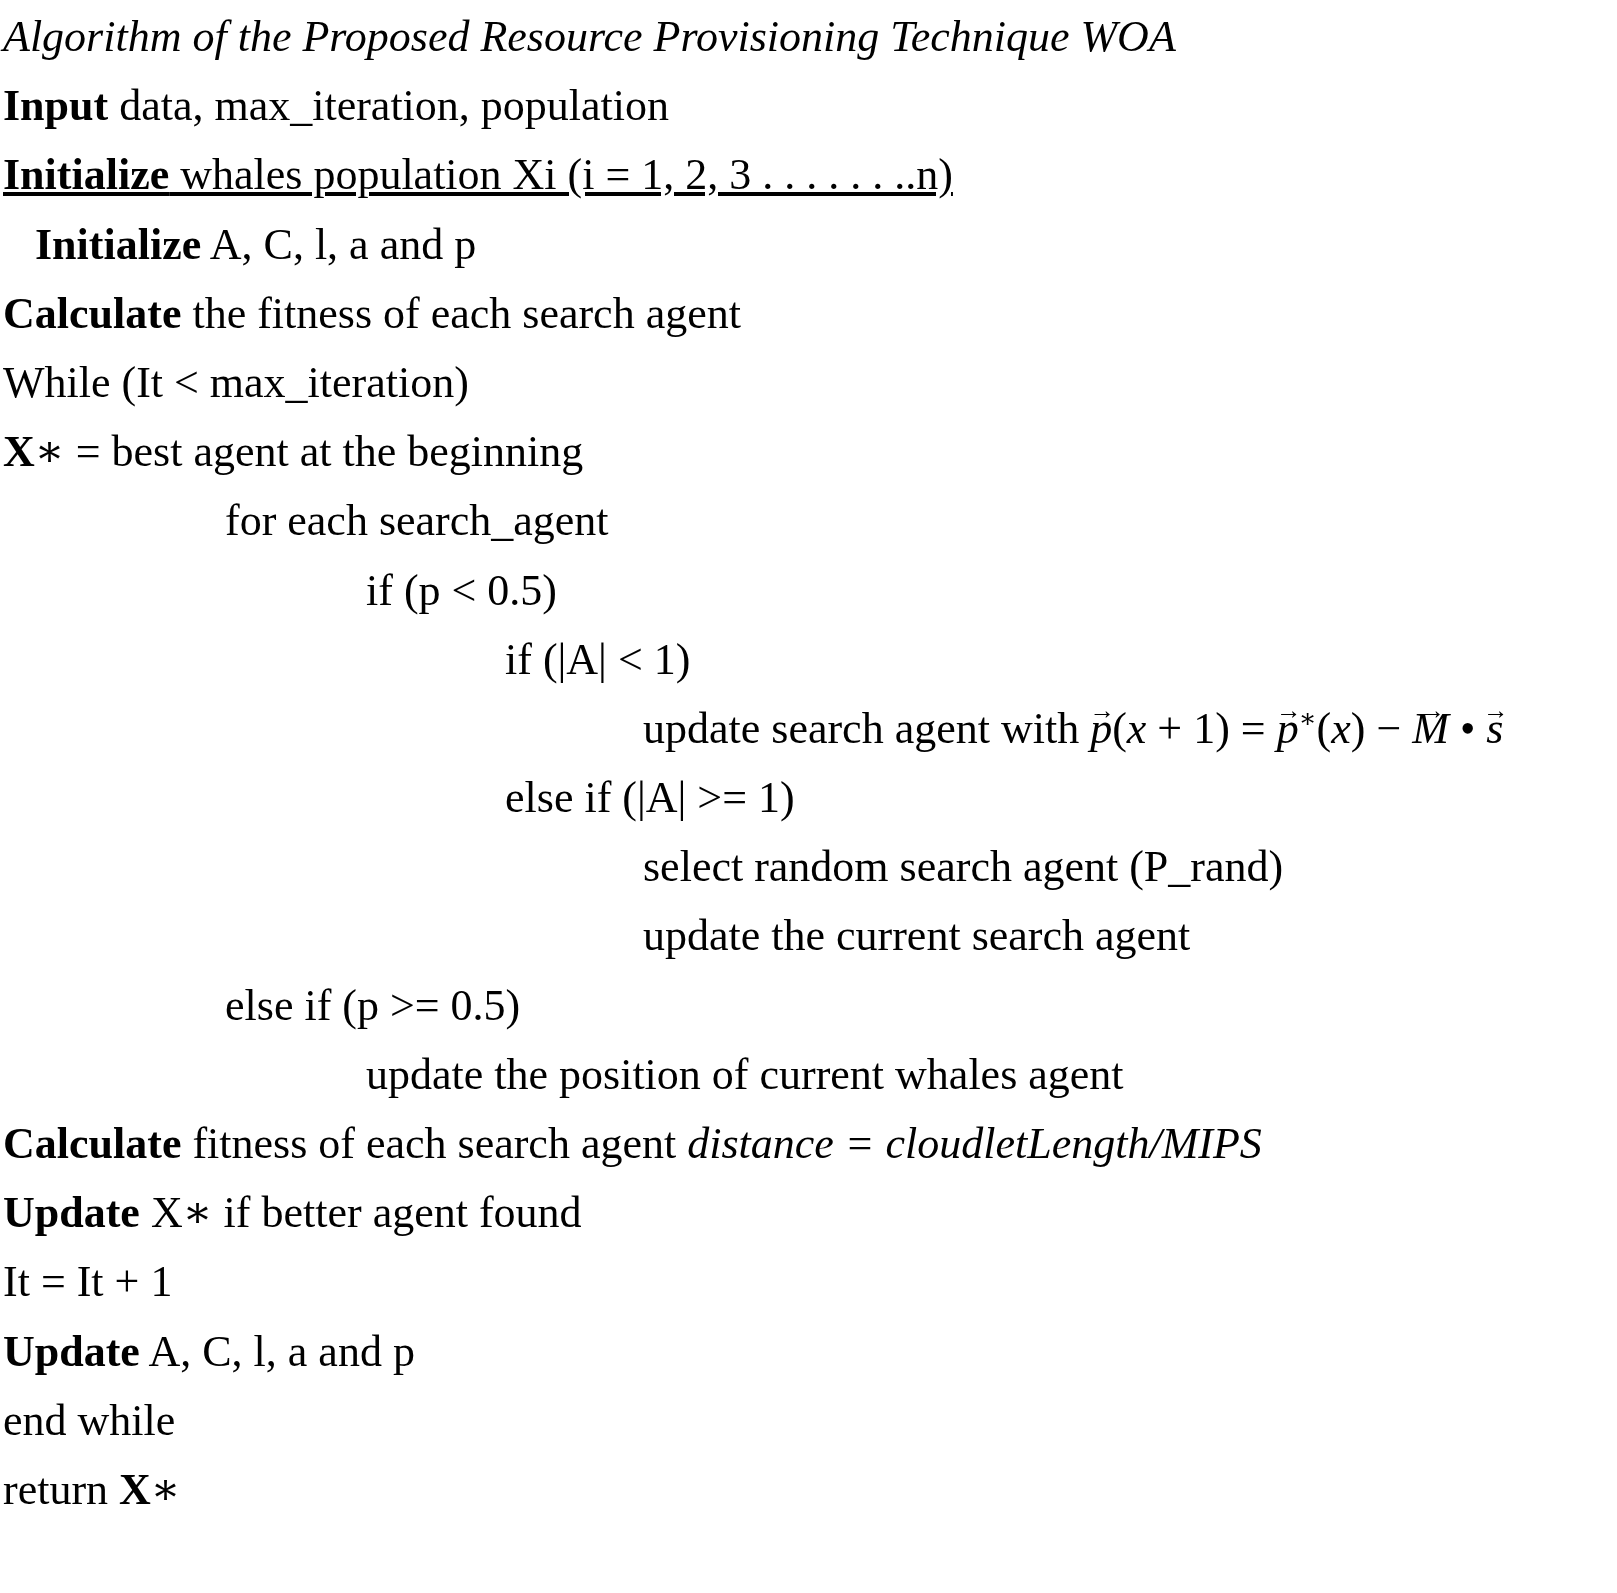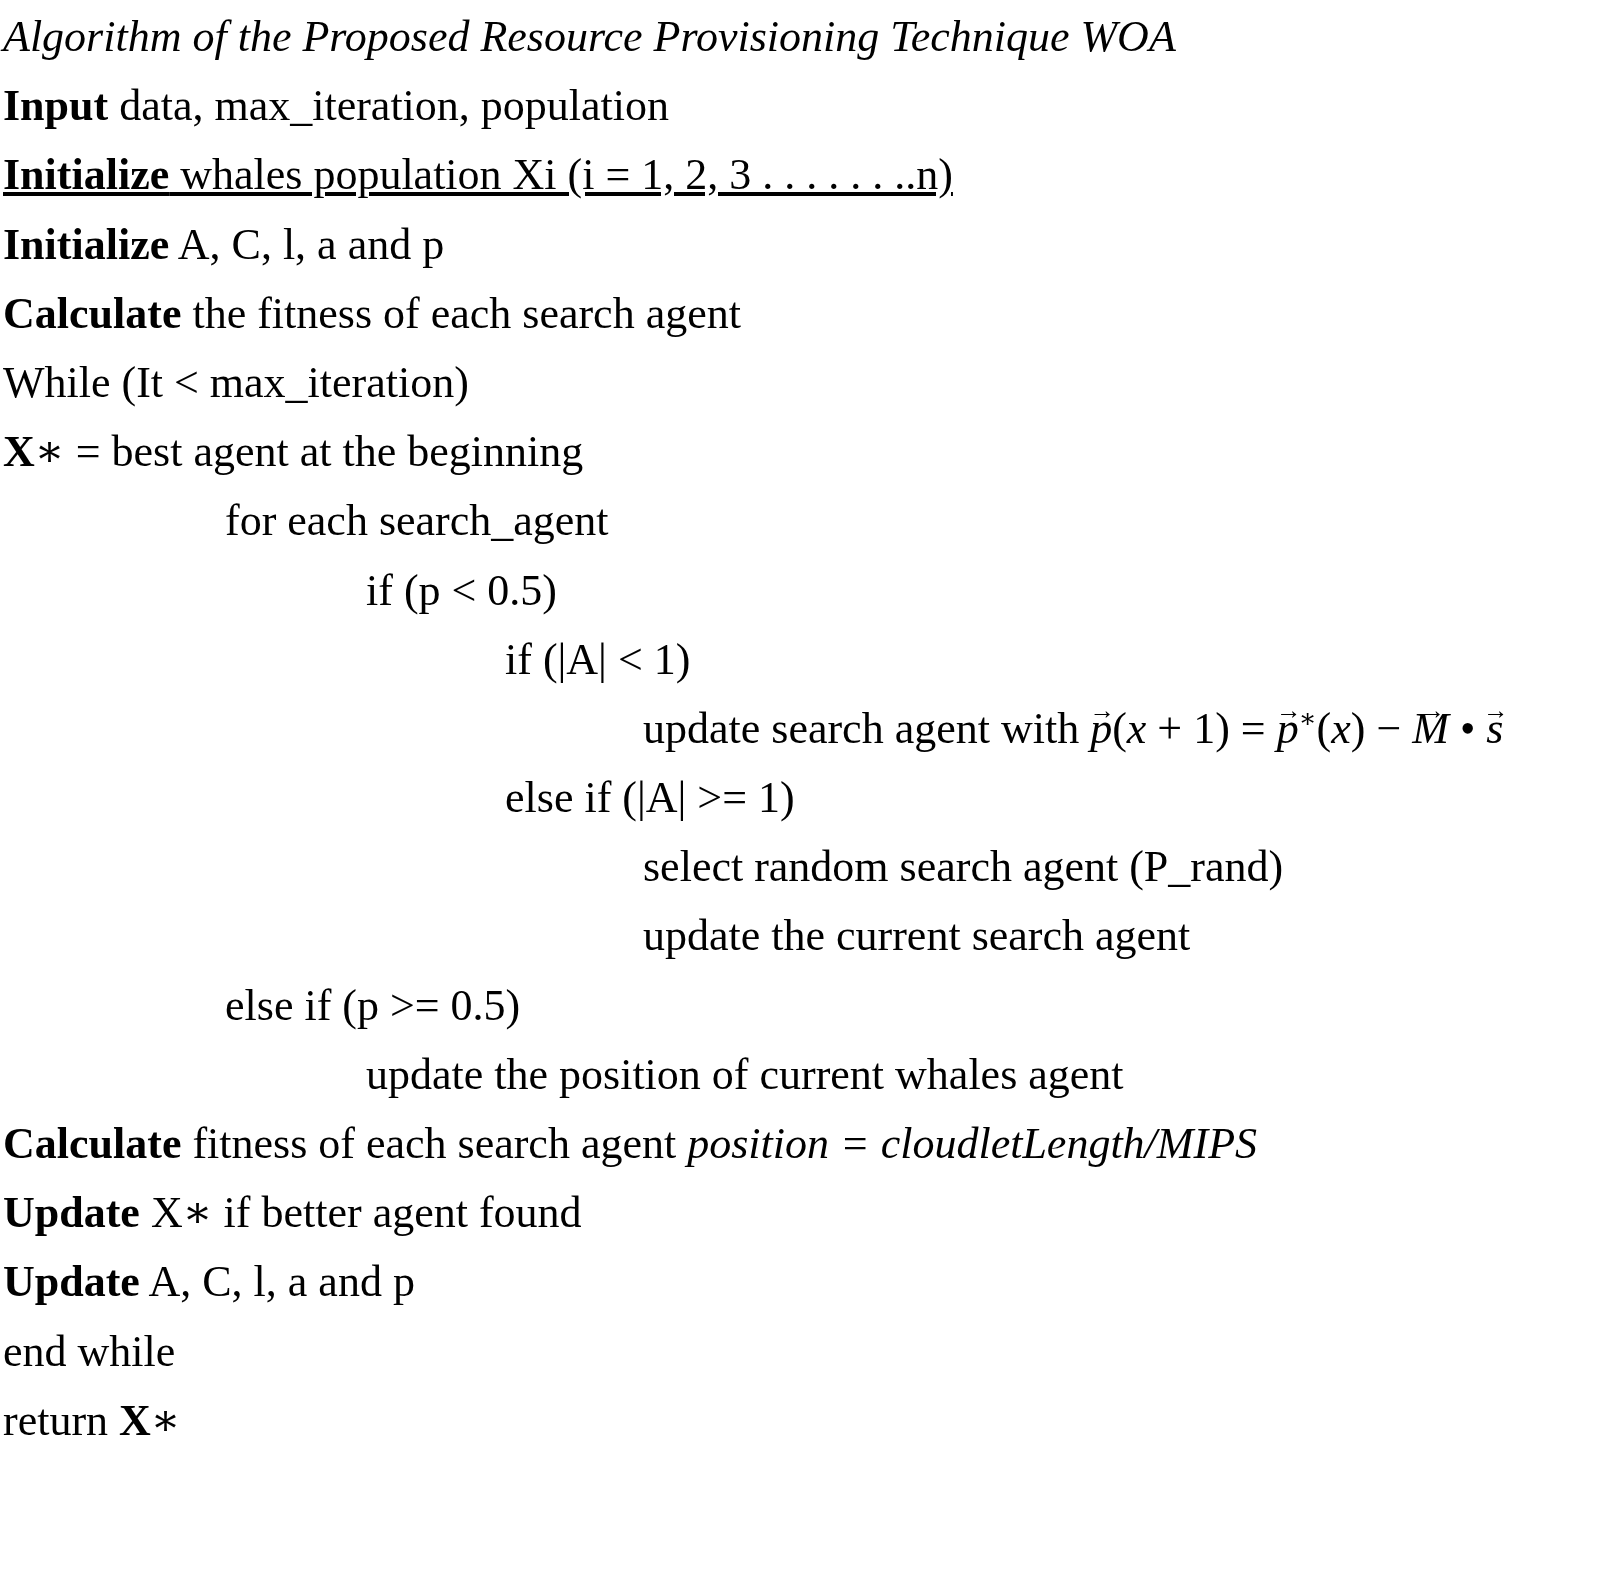--- a/index.html
+++ b/index.html
@@ -48,31 +48,32 @@
     font-style: normal;
   }
 </style>
 </head>
 <body>
 
 <div id="listing">
     <div class="line" style="padding-left: 0px;"><span class="sg-i">Algorithm of the Proposed Resource Provisioning Technique WOA</span></div>
     <div class="line" style="padding-left: 0px;"><span class="sg-b">Input</span><span class="sg-n"> data, max_iteration, population</span></div>
     <div class="line" style="padding-left: 0px; text-decoration: underline;"><span class="sg-b">Initialize</span><span class="sg-n"> whales population Xi (i = 1, 2, 3 . . . . . . ..n)</span></div>
-    <div class="line" style="padding-left: 0px;"><span class="sg-b">Initialize</span><span class="sg-n"> A, C, l, a and p</span></div>
+    <div class="line" style="padding-left: 0px; margin-left: 32px;"><span class="sg-b">Initialize</span><span class="sg-n"> A, C, l, a and p</span></div>
     <div class="line" style="padding-left: 0px;"><span class="sg-b">Calculate</span><span class="sg-n"> the fitness of each search agent</span></div>
     <div class="line" style="padding-left: 0px;"><span class="sg-n">While (It &lt; max_iteration)</span></div>
     <div class="line" style="padding-left: 0px;"><span class="sg-b">X</span><span class="sg-n">∗ = best agent at the beginning</span></div>
     <div class="line" style="padding-left: 222px;"><span class="sg-n">for each search_agent</span></div>
     <div class="line" style="padding-left: 363px;"><span class="sg-n">if (p &lt; 0.5)</span></div>
     <div class="line" style="padding-left: 502px;"><span class="sg-n">if (|A| &lt; 1)</span></div>
     <div class="line" style="padding-left: 640px;"><span class="sg-n">update search agent with </span><span class="vec"><span class="vec-arrow">→</span><span class="vec-letter">p</span></span><span class="sg-n">(</span><span class="sg-i">x</span><span class="sg-n"> + 1) = </span><span class="vec"><span class="vec-arrow">→</span><span class="vec-letter">p</span></span><span class="sg-sup">∗</span><span class="sg-n">(</span><span class="sg-i">x</span><span class="sg-n">) − </span><span class="vec"><span class="vec-arrow">→</span><span class="vec-letter">M</span></span><span class="sg-bul">&nbsp;•&nbsp;</span><span class="vec"><span class="vec-arrow">→</span><span class="vec-letter">s</span></span></div>
     <div class="line" style="padding-left: 502px;"><span class="sg-n">else if (|A| &gt;= 1)</span></div>
     <div class="line" style="padding-left: 640px;"><span class="sg-n">select random search agent (P_rand)</span></div>
     <div class="line" style="padding-left: 640px;"><span class="sg-n">update the current search agent</span></div>
     <div class="line" style="padding-left: 222px;"><span class="sg-n">else if (p &gt;= 0.5)</span></div>
     <div class="line" style="padding-left: 363px;"><span class="sg-n">update the position of current whales agent</span></div>
-    <div class="line" style="padding-left: 0px;"><span class="sg-b">Calculate</span><span class="sg-n"> fitness of each search agent </span><span class="sg-i">position = cloudletLength/MIPS</span></div>
+    <div class="line" style="padding-left: 0px;"><span class="sg-b">Calculate</span><span class="sg-n"> fitness of each search agent </span><span class="sg-i">distance = cloudletLength/MIPS</span></div>
     <div class="line" style="padding-left: 0px;"><span class="sg-b">Update</span><span class="sg-n"> X∗ if better agent found</span></div>
+    <div class="line" style="padding-left: 0px;"><span class="sg-n">It = It + 1</span></div>
     <div class="line" style="padding-left: 0px;"><span class="sg-b">Update</span><span class="sg-n"> A, C, l, a and p</span></div>
     <div class="line" style="padding-left: 0px;"><span class="sg-n">end while</span></div>
     <div class="line" style="padding-left: 0px;"><span class="sg-n">return </span><span class="sg-b">X</span><span class="sg-n">∗</span></div>
   </div>
 
 </body></html>

